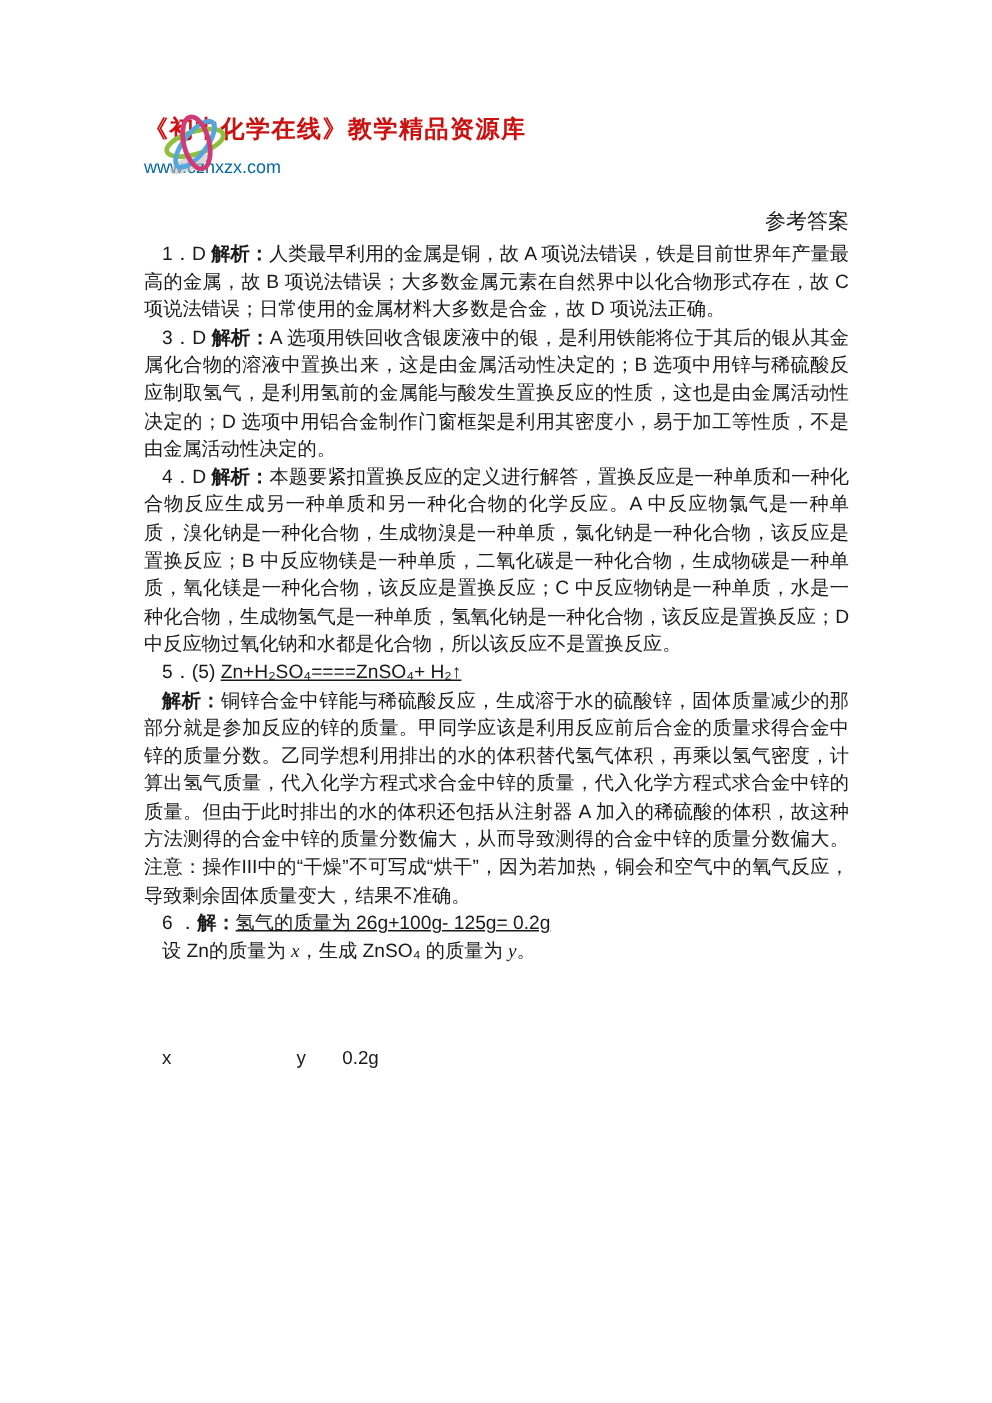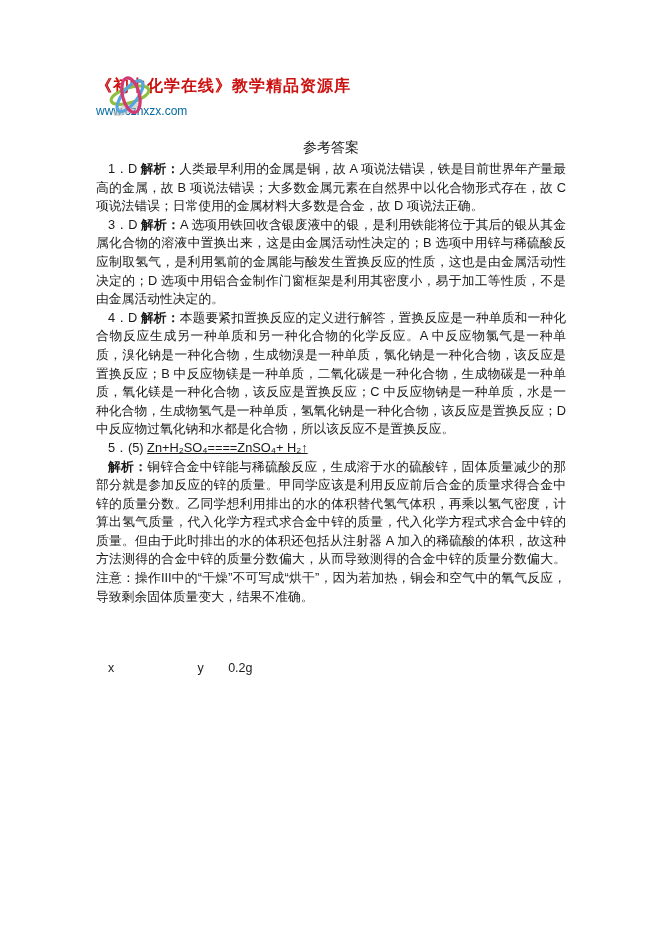--- a/index.html
+++ b/index.html
@@ -41,21 +41,21 @@
   }
   .site-url {
     font-size: 12px;
     color: #0369a1;
     margin-top: 7px;
   }
   
   .doc-title {
     font-size: 14px;
     font-weight: normal;
-    text-align: center;
+    text-align: right;
     margin: 11px 0 3px 0;
   }
   .para {
     font-size: 12.8px;
     line-height: 18.6px;
     text-align: justify;
     text-indent: 12px;
     margin: 0;
   }
   .para b { font-weight: bold; }
@@ -93,21 +93,23 @@
 
   <p class="para"><span>3．D </span><b>解析：</b><span>A 选项用铁回收含银废液中的银，是利用铁能将位于其后的银从其金属化合物的溶液中置换出来，这是由金属活动性决定的；B 选项中用锌与稀硫酸反应制取氢气，是利用氢前的金属能与酸发生置换反应的性质，这也是由金属活动性决定的；D 选项中用铝合金制作门窗框架是利用其密度小，易于加工等性质，不是由金属活动性决定的。</span></p>
 
   <p class="para"><span>4．D </span><b>解析：</b><span>本题要紧扣置换反应的定义进行解答，置换反应是一种单质和一种化合物反应生成另一种单质和另一种化合物的化学反应。A 中反应物氯气是一种单质，溴化钠是一种化合物，生成物溴是一种单质，氯化钠是一种化合物，该反应是置换反应；B 中反应物镁是一种单质，二氧化碳是一种化合物，生成物碳是一种单质，氧化镁是一种化合物，该反应是置换反应；C 中反应物钠是一种单质，水是一种化合物，生成物氢气是一种单质，氢氧化钠是一种化合物，该反应是置换反应；D 中反应物过氧化钠和水都是化合物，所以该反应不是置换反应。</span></p>
 
   <p class="para"><span>5．(5) </span><span class="eq-inline">Zn+H₂SO₄====ZnSO₄+ H₂↑</span></p>
 
 
   <p class="para"><b>解析：</b><span>铜锌合金中锌能与稀硫酸反应，生成溶于水的硫酸锌，固体质量减少的那部分就是参加反应的锌的质量。甲同学应该是利用反应前后合金的质量求得合金中锌的质量分数。乙同学想利用排出的水的体积替代氢气体积，再乘以氢气密度，计算出氢气质量，代入化学方程式求合金中锌的质量，代入化学方程式求合金中锌的质量。但由于此时排出的水的体积还包括从注射器 A 加入的稀硫酸的体积，故这种方法测得的合金中锌的质量分数偏大，从而导致测得的合金中锌的质量分数偏大。注意：操作III中的“干燥”不可写成“烘干”，因为若加热，铜会和空气中的氧气反应，导致剩余固体质量变大，结果不准确。</span></p>
 
+  <p class="para"><span>6 ．</span><b>解：</b><span class="eq-inline">氢气的质量为 26g+100g- 125g= 0.2g</span></p>
 
+  <p class="para"><span>设 Zn的质量为 </span><span class="ital">x</span><span>，生成 ZnSO₄ 的质量为 </span><span class="ital">y</span><span>。</span></p>
 
   <div class="eq-block">
     <div>x                        y       0.2g</div>
     
     
   </div>
 
 </div>
 
 </body></html>

